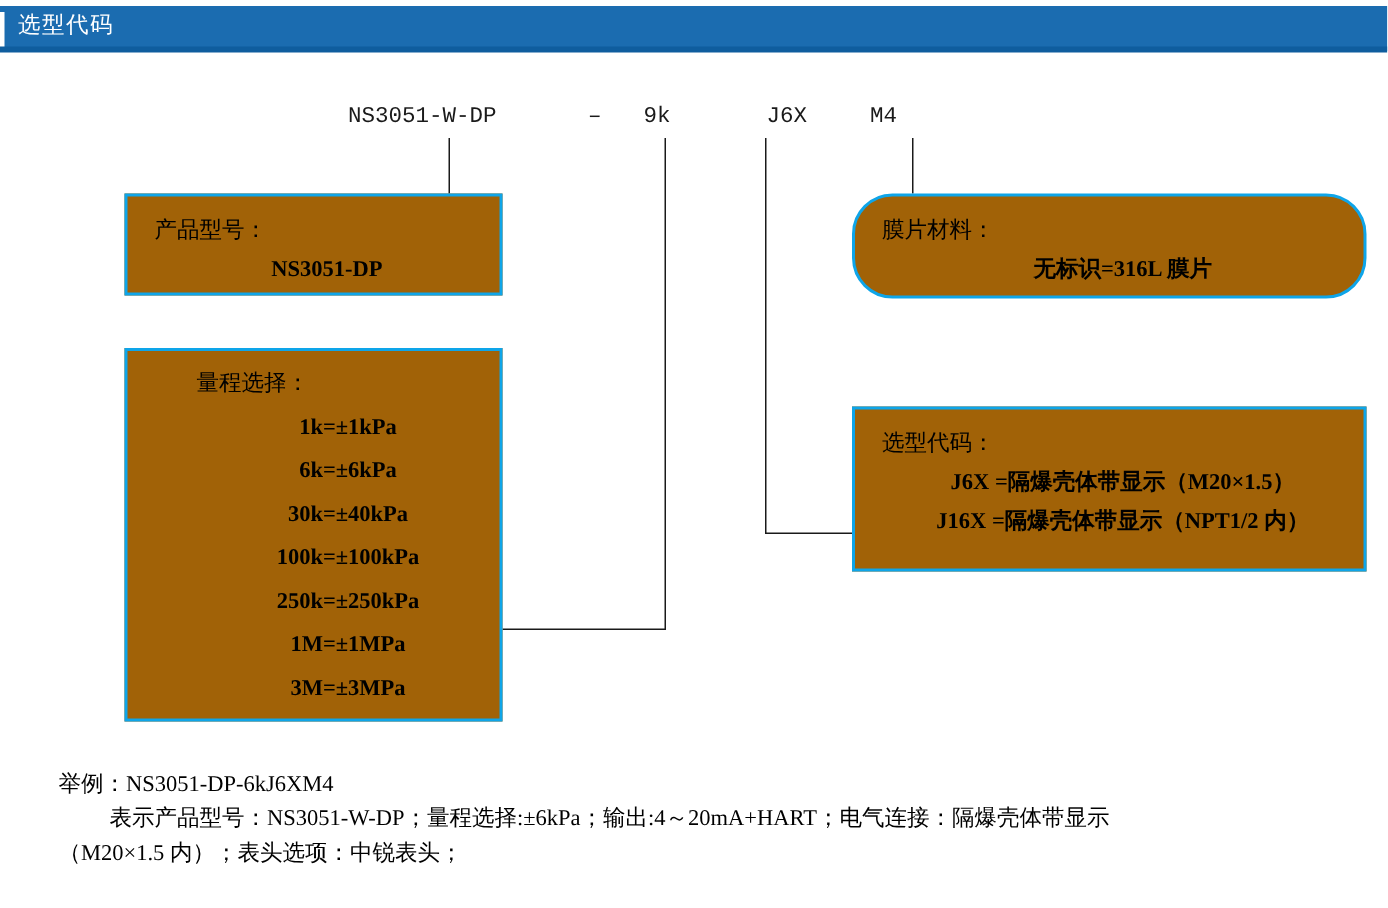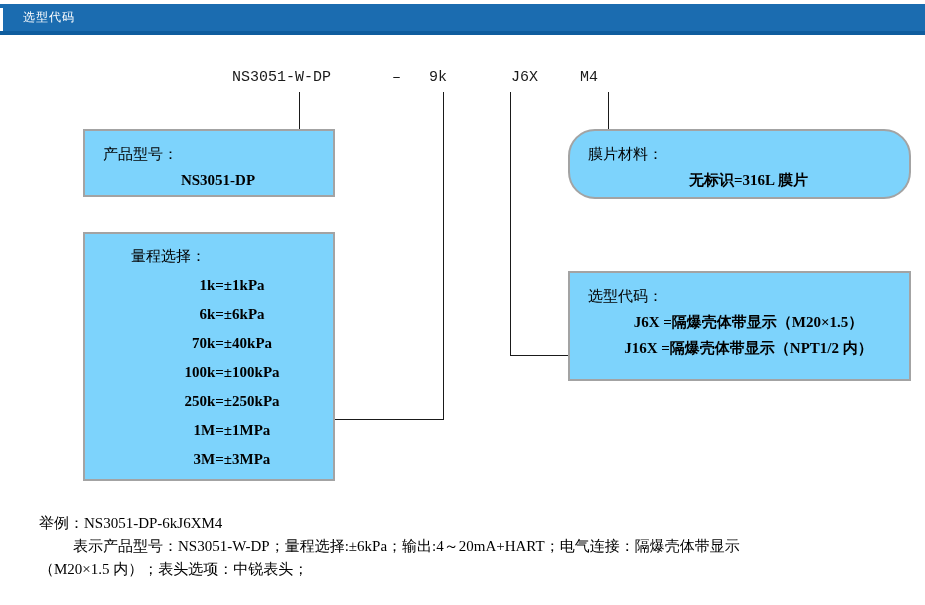--- a/index.html
+++ b/index.html
@@ -34,27 +34,26 @@
     left: 0;
     top: 31px;
     width: 925px;
     height: 4px;
     background: #0f5d9e;
   }
   .header-title {
     position: absolute;
     left: 12px;
     top: 9px;
-    font-family: Liberation Sans, sans-serif;
-    font-size: 12px;
+    font-family: Liberation Serif, serif;
+    font-size: 15px;
     line-height: 17px;
     color: #ffffff;
     letter-spacing: 1px;
     white-space: nowrap;
-    margin-left: 11px;
   }
   .header-accent {
     position: absolute;
     left: 0;
     top: 4px;
     width: 3px;
     height: 30px;
     background: #ffffff;
   }
 
@@ -77,22 +76,22 @@
   }
   .seg-model  { left: 232px; }
   .seg-dash   { left: 392px; }
   .seg-range  { left: 429px; }
   .seg-elec   { left: 511px; }
   .seg-dia    { left: 580px; }
 
   
   .box {
     position: absolute;
-    border: 2px solid #a3a3a3;
-    background: #7dd3fc;
+    border: 2px solid #0ea5e9;
+    background: #a16207;
     box-sizing: border-box;
   }
   .box-inner {
     padding: 10px 0 0 18px;
   }
   .box-line {
     font-family: "Liberation Serif", "DejaVu Serif", serif;
     font-size: 15px;
     line-height: 26px;
     color: #000000;
@@ -180,21 +179,21 @@
       <div class="box-line heading">产品型号：</div>
       <div class="box-line code-ish">NS3051-DP</div>
     </div>
   </div>
 
   <div class="box" id="box-range">
     <div class="box-inner">
       <div class="box-line heading">量程选择：</div>
       <div class="box-line code-ish">1k=±1kPa</div>
       <div class="box-line code-ish">6k=±6kPa</div>
-      <div class="box-line code-ish">70k=±40kPa</div>
+      <div class="box-line code-ish">30k=±40kPa</div>
       <div class="box-line code-ish">100k=±100kPa</div>
       <div class="box-line code-ish">250k=±250kPa</div>
       <div class="box-line code-ish">1M=±1MPa</div>
       <div class="box-line code-ish">3M=±3MPa</div>
     </div>
   </div>
 
   <div class="box" id="box-diaphragm">
     <div class="box-inner">
       <div class="box-line heading">膜片材料：</div>

